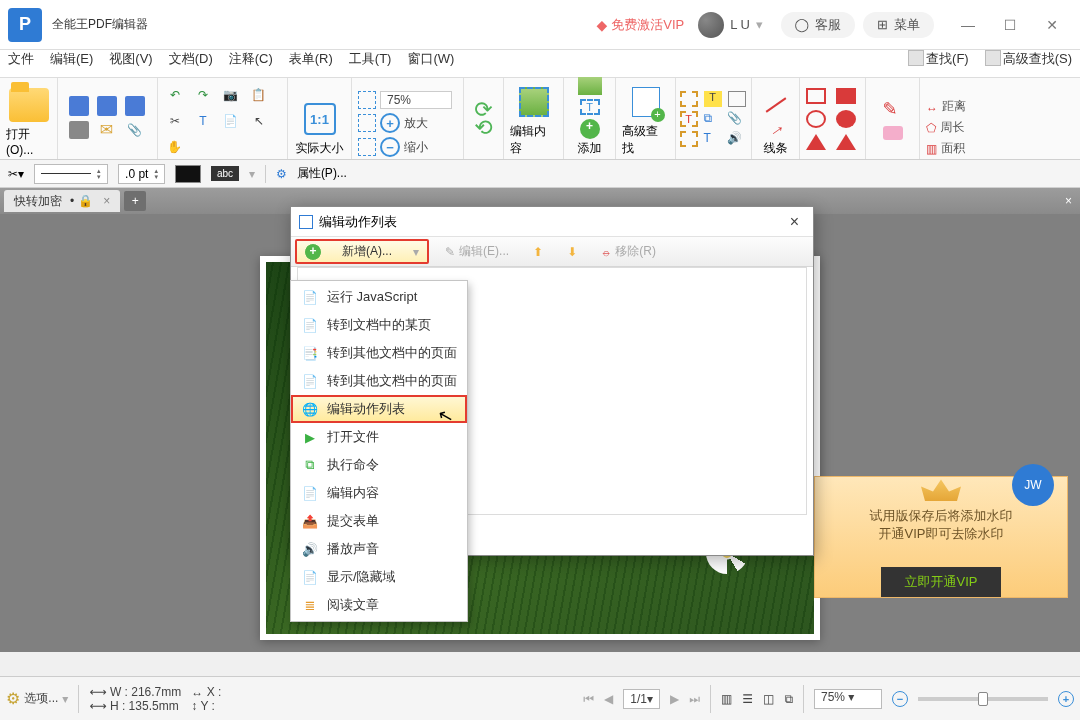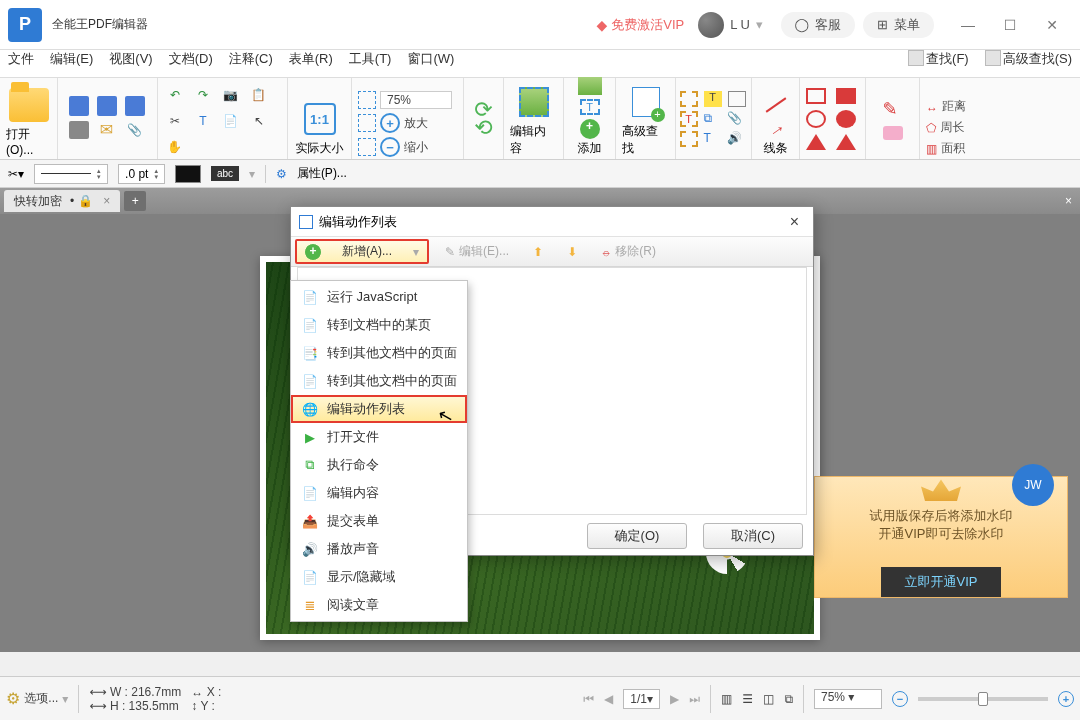--- a/index.html
+++ b/index.html
@@ -88,21 +88,21 @@
   .dropdown .item.red-outline { outline: 2px solid #e43b2f; outline-offset: -2px; }
   .dropdown .ic { width: 18px; height: 18px; display: flex; align-items: center; justify-content: center; }
   .cursor-arrow { position: absolute; left: 438px; top: 405px; z-index: 30; font-size: 18px; color: #000; transform: rotate(-15deg); }
 
   
   .jw-badge { position: absolute; right: 26px; top: 250px; width: 42px; height: 42px; border-radius: 50%; background: #2f7bd4; color: #fff; display: flex; align-items: center; justify-content: center; font-size: 12px; z-index: 4; }
 
   
   .wm-panel { position: absolute; right: 12px; bottom: 54px; width: 254px; height: 122px; background: linear-gradient(#ffe7b9,#fccc7a); border: 1px solid #edb768; display: flex; flex-direction: column; align-items: center; justify-content: center; color: #6d5327; font-size: 13px; z-index: 3; }
   .wm-crown { width: 40px; height: 28px; background: linear-gradient(#f6c965,#e5a637); clip-path: polygon(10% 100%,0 40%,30% 60%,50% 10%,70% 60%,100% 40%,90% 100%); margin-bottom: 6px; }
-  .wm-btn { margin-top: 24px; background: #333; color: #7dd3fc; padding: 6px 24px; font-size: 13px; }
+  .wm-btn { margin-top: 24px; background: #333; color: #84cc16; padding: 6px 24px; font-size: 13px; }
 
   
   .statusbar { position: absolute; left: 0; right: 0; bottom: 0; height: 44px; background: #f5f5f5; border-top: 1px solid #ccc; display: flex; align-items: center; font-size: 12px; color: #444; padding: 0 6px; gap: 10px; }
   .statusbar .grp { display: flex; align-items: center; gap: 4px; }
   .gear { color: #c7a537; font-size: 16px; }
   .statusbar .dims { line-height: 14px; }
   .page-nav { border: 1px solid #bbb; background: #fff; padding: 0 6px; height: 20px; display: flex; align-items: center; }
   .zoom-select { border: 1px solid #bbb; background: #fff; padding: 0 6px; height: 20px; width: 68px; }
   .slider { width: 130px; height: 4px; background: #ccc; position: relative; }
   .slider .thumb { position: absolute; left: 46%; top: -5px; width: 10px; height: 14px; background: #fff; border: 1px solid #888; border-radius: 2px; }
@@ -367,24 +367,20 @@
       <span>编辑(E)...</span>
     </div>
     <div class="tb-btn" style="color:#f3b53f">⬆</div>
     <div class="tb-btn" style="color:#f3b53f">⬇</div>
     <div class="tb-btn" style="color:#aaa">
       <span style="color:#d55">⦵</span>
       <span>移除(R)</span>
     </div>
   </div>
   <div class="dlg-body"></div>
-  <div class="dlg-footer">
-    <button>确定(O)</button>
-    <button>取消(C)</button>
-  </div>
 </div>
 
 <div class="dropdown">
   <div class="item">
       <span class="ic">📄</span>
       <span>运行 JavaScript</span>
     </div>
   <div class="item">
       <span class="ic">📄</span>
       <span>转到文档中的某页</span>

